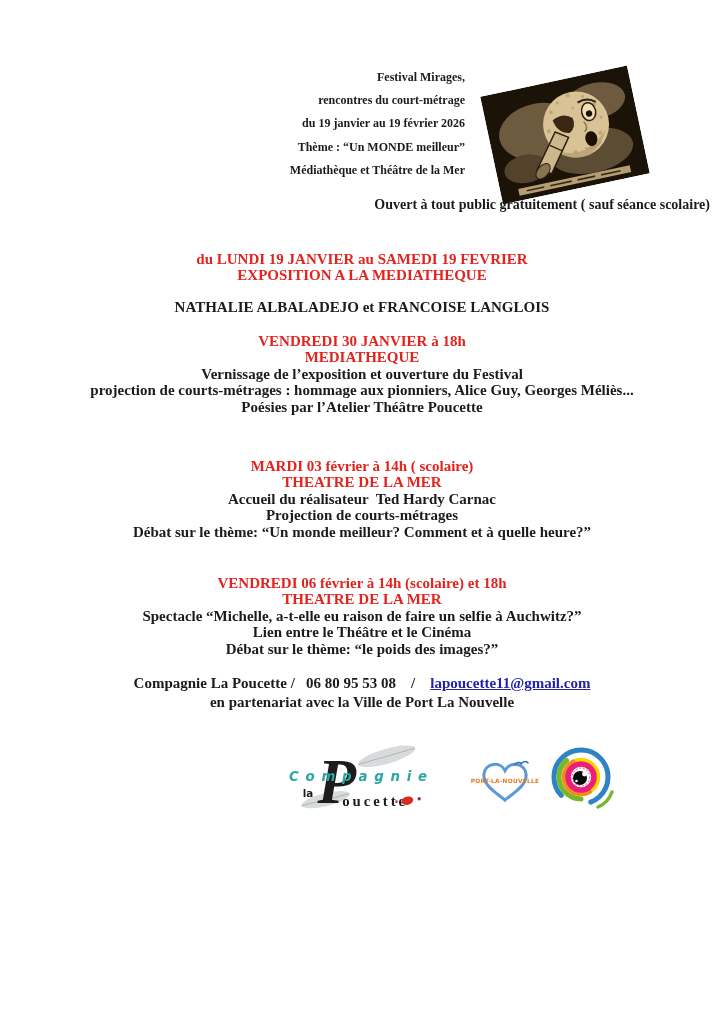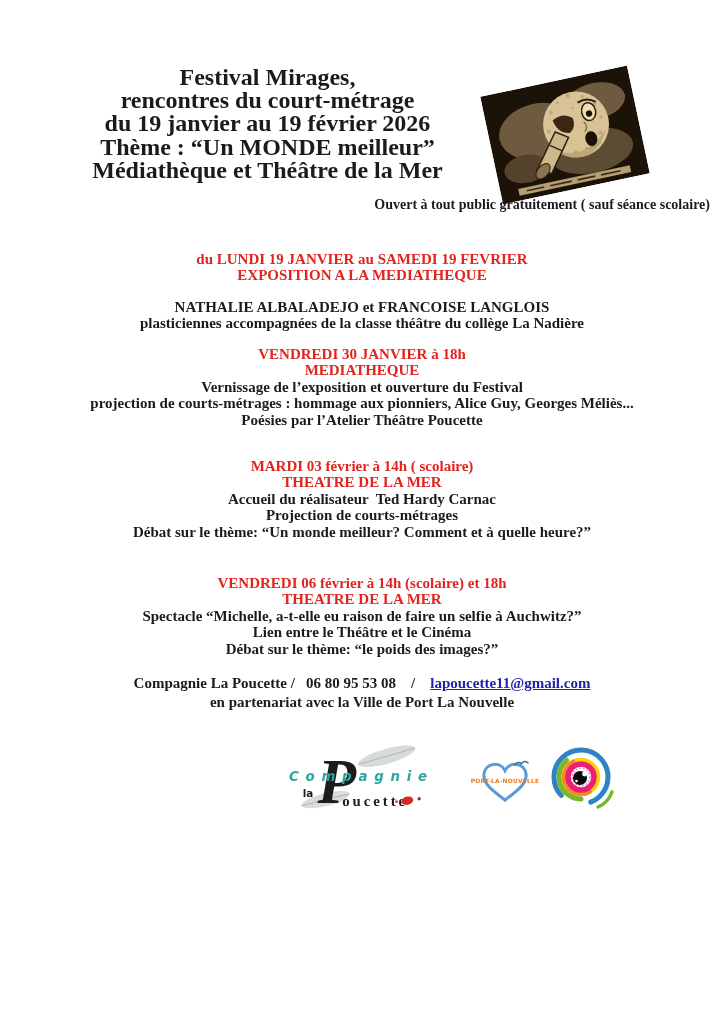--- a/index.html
+++ b/index.html
@@ -3,36 +3,36 @@
 <meta charset="utf-8">
 <style>
   html,body{margin:0;padding:0;background:#ffffff;}
   .page{
     position:relative;width:724px;height:1024px;background:#ffffff;overflow:hidden;
     font-family:"Liberation Serif","DejaVu Serif",serif;font-weight:bold;color:#1b1b1b;
   }
   .line{white-space:pre-wrap;}
 
   
-  .title-block{position:absolute;left:70px;top:66px;width:395px;text-align:center;
-    font-size:24px;line-height:23.2px;font-family:Liberation Serif, serif;}
+  .title-block{position:absolute;left:70px;top:66px;width:395px;text-align:right;
+    font-size:12px;line-height:23.2px;font-family:Liberation Serif, serif;}
   .subtitle{position:absolute;left:10px;top:197px;width:700px;text-align:right;font-size:14px;}
 
   
   .moon-wrap{position:absolute;left:490px;top:80px;width:150px;height:110px;
     transform:rotate(-12deg);}
   .moon-wrap svg{display:block;width:100%;height:100%;}
 
   
   .sec{position:absolute;left:4px;width:716px;text-align:center;}
   .sec .h{color:#e2231e;font-size:15px;line-height:16.4px;}
   .sec .b{font-size:15px;line-height:16.4px;}
   .sec .h.underlined{}
   .sec0{top:251px;} .sec0 .body-group{margin-top:15px;}
-  .sec1{top:346px;}
+  .sec1{top:333px;}
   .sec2{top:458px;}
   .sec3{top:575px;}
 
   
   .contact{position:absolute;left:4px;top:674px;width:716px;text-align:center;
     font-size:15px;line-height:19px;}
   .contact a{color:#2222aa;text-decoration:underline;font-weight:bold;}
 
   
   .logo{position:absolute;}
@@ -97,21 +97,20 @@
     </svg>
   </div>
 
   <div class="subtitle line">Ouvert à tout public gratuitement ( sauf séance scolaire)</div>
 
   <section class="sec sec0">
     <div class="h underlined line">du LUNDI 19 JANVIER au SAMEDI 19 FEVRIER</div>
     <div class="h underlined line">EXPOSITION A LA MEDIATHEQUE</div>
     <div class="body-group">
       <div class="b line">NATHALIE ALBALADEJO et FRANCOISE LANGLOIS</div>
-      <div class="b line">plasticiennes accompagnées de la classe théâtre du collège La Nadière</div>
     </div>
   </section>
 
   <section class="sec sec1">
     <div class="h line">VENDREDI 30 JANVIER à 18h</div>
     <div class="h line">MEDIATHEQUE</div>
     <div class="b line">Vernissage de l’exposition et ouverture du Festival</div>
     <div class="b line">projection de courts-métrages : hommage aux pionniers, Alice Guy, Georges Méliès...</div>
     <div class="b line">Poésies par l’Atelier Théâtre Poucette</div>
   </section>

